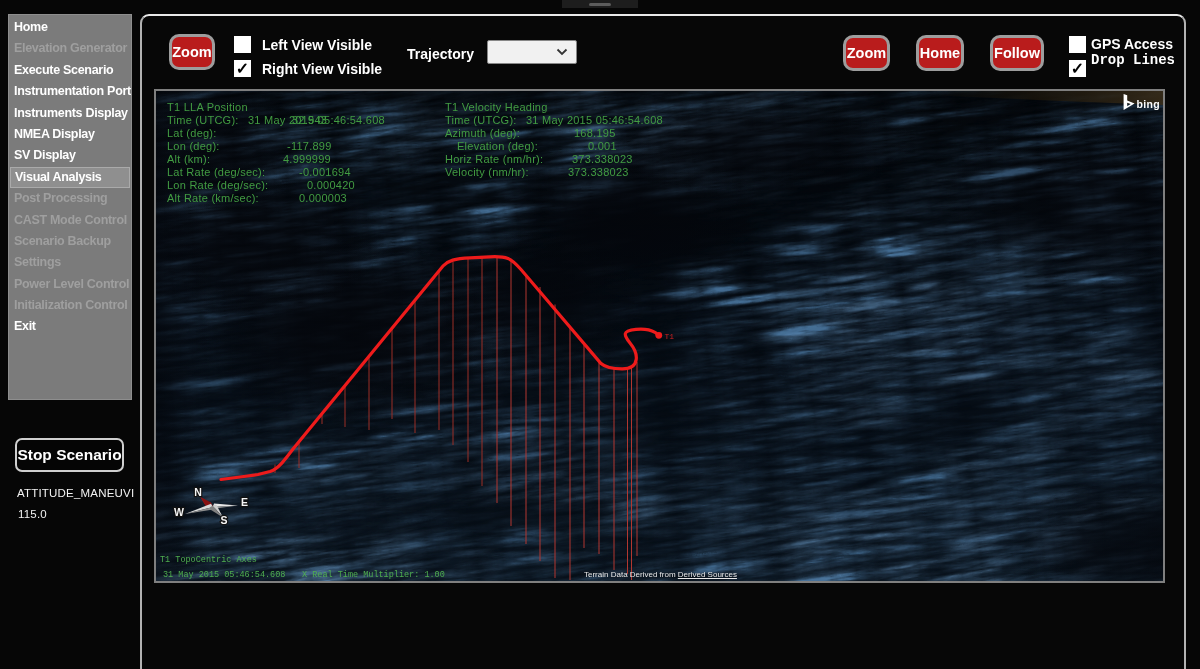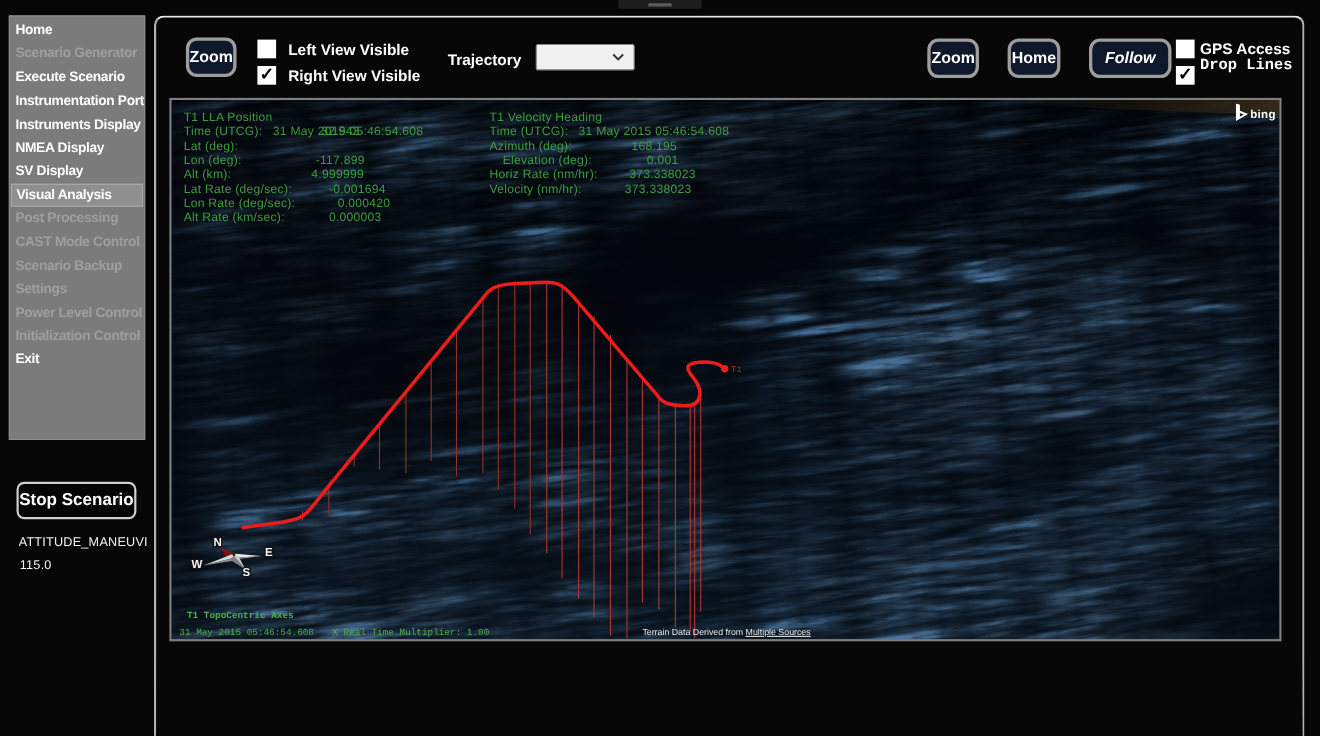--- a/index.html
+++ b/index.html
@@ -20,21 +20,21 @@
         font-weight:bold;font-size:15.5px;display:flex;align-items:center;
         justify-content:center;}
   .wlab{color:#f2f2f2;font-size:11.5px;letter-spacing:0.2px;}
   
   #panel{left:140px;top:14px;width:1046px;height:655px;box-sizing:border-box;
          border:2px solid #b2b2b2;border-top-color:#e8e8e8;border-bottom:none;
          border-radius:9px 9px 0 0;background:#070707;}
   #handle{left:562px;top:0;width:76px;height:8px;background:#1d1d1d;}
   #handlebar{left:589px;top:3px;width:22px;height:3px;background:#5c5c5c;border-radius:1.5px;}
   
-  .tbtn{background:#0f172a;border:3px solid #9d9d9d;border-radius:10px;
+  .tbtn{background:#b91c1c;border:3px solid #9d9d9d;border-radius:10px;
         color:#fff;font-weight:bold;font-size:14.5px;display:flex;
         align-items:center;justify-content:center;box-sizing:border-box;}
   .cb{width:17px;height:17px;background:#fff;box-sizing:border-box;}
   .cblab{color:#fff;font-size:14px;font-weight:600;white-space:nowrap;}
   .chk{color:#000;font-size:16px;font-weight:bold;line-height:17px;
        text-align:center;}
   #combo{left:487px;top:40px;width:90px;height:24px;background:#f1f1f1;
          border:1px solid #878787;border-radius:2px;box-sizing:border-box;}
   
   #map{left:154px;top:89px;width:1011px;height:494px;box-sizing:border-box;
@@ -42,21 +42,21 @@
   .gtxt{position:absolute;color:#429c42;font-size:11px;letter-spacing:0.25px;white-space:nowrap;
         font-family:"Liberation Sans",sans-serif;}
   .mtxt{position:absolute;color:#4fae4f;font-size:8.5px;white-space:nowrap;
         font-family:"Liberation Mono",monospace;}
 </style>
 </head>
 <body>
 
 <div id="menu" class="abs">
   <div class="mi">Home</div>
-  <div class="mi dim">Scenario Generator</div>
+  <div class="mi dim">Elevation Generator</div>
   <div class="mi">Execute Scenario</div>
   <div class="mi">Instrumentation Port</div>
   <div class="mi">Instruments Display</div>
   <div class="mi">NMEA Display</div>
   <div class="mi">SV Display</div>
   <div class="mi sel">Visual Analysis</div>
   <div class="mi dim">Post Processing</div>
   <div class="mi dim">CAST Mode Control</div>
   <div class="mi dim">Scenario Backup</div>
   <div class="mi dim">Settings</div>
@@ -78,21 +78,21 @@
 <div class="abs cblab" style="left:262px;top:37px;">Left View Visible</div>
 <div class="abs cb chk" style="left:234px;top:60px;">✓</div>
 <div class="abs cblab" style="left:262px;top:61px;">Right View Visible</div>
 <div class="abs cblab" style="left:407px;top:46px;">Trajectory</div>
 <div id="combo" class="abs"></div>
 <svg class="abs" style="left:556px;top:48px;" width="12" height="8" viewBox="0 0 12 8">
     <path d="M1.5 1.5 L6 6 L10.5 1.5" stroke="#333" stroke-width="1.8" fill="none"></path>
   </svg>
 <div class="abs tbtn" style="left:843px;top:35px;width:47px;height:36px;">Zoom</div>
 <div class="abs tbtn" style="left:916px;top:35px;width:48px;height:36px;">Home</div>
-<div class="abs tbtn" style="left:990px;top:35px;width:75px;height:36px;font-style:italic;">Follow</div>
+<div class="abs tbtn" style="left:990px;top:35px;width:54px;height:36px;">Follow</div>
 <div class="abs cb" style="left:1069px;top:36px;width:17px;height:17px;"></div>
 <div class="abs cblab" style="left:1091px;top:36px;">GPS Access</div>
 <div class="abs cb chk" style="left:1069px;top:60px;width:17px;height:17px;">✓</div>
 <div class="abs cblab" style="left:1091px;top:52px;font-family:Liberation Mono, monospace;">Drop Lines</div>
 
 <div id="map" class="abs">
   <svg id="ocean" width="1007" height="490" style="position:absolute;left:0;top:0;">
     <defs>
       <linearGradient id="base" x1="0" y1="0" x2="0" y2="1">
         <stop offset="0" stop-color="#030508"></stop>
@@ -276,22 +276,22 @@
     <div class="gtxt" style="left:370px;top:23px;">31 May 2015 05:46:54.608</div>
   <div class="gtxt" style="left:289px;top:36px;">Azimuth (deg):</div>
     <div class="gtxt" style="left:418px;top:36px;">168.195</div>
   <div class="gtxt" style="left:289px;top:49px;padding-left:12px;">Elevation (deg):</div>
     <div class="gtxt" style="left:432px;top:49px;">0.001</div>
   <div class="gtxt" style="left:289px;top:62px;">Horiz Rate (nm/hr):</div>
     <div class="gtxt" style="left:416px;top:62px;">373.338023</div>
   <div class="gtxt" style="left:289px;top:75px;">Velocity (nm/hr):</div>
     <div class="gtxt" style="left:412px;top:75px;">373.338023</div>
 
-  <div class="mtxt" style="left:14px;top:464px;font-weight:bold;">T1 TopoCentric Axes</div>
+  <div class="mtxt" style="left:4px;top:464px;">T1 TopoCentric Axes</div>
   <div class="mtxt" style="left:7px;top:479px;">31 May 2015 05:46:54.608</div>
   <div class="mtxt" style="left:146px;top:479px;">X Real Time Multiplier: 1.00</div>
-  <div style="position:absolute;left:428px;top:479px;color:#e8e8e8;font-size:8px;white-space:nowrap;">Terrain Data Derived from <span style="text-decoration:underline;">Multiple Sources</span></div>
+  <div style="position:absolute;left:428px;top:479px;color:#e8e8e8;font-size:8px;white-space:nowrap;">Terrain Data Derived from <span style="text-decoration:underline;">Derived Sources</span></div>
 
   <svg style="position:absolute;left:966px;top:3px;" width="40" height="18" viewBox="0 0 40 18">
     <path d="M1.6,0 L5.2,1.3 L5.2,6.6 L12.6,9.6 L1.6,15.9 Z M5.2,8.7 L8.7,10.1 L5.2,12.2 Z" fill-rule="evenodd" fill="#fff"></path>
     <text x="14.5" y="13.6" font-size="10.5" fill="#fdfdfd" font-family="Liberation Sans,sans-serif" letter-spacing="0.3" font-weight="bold">bing</text>
   </svg>
 </div>
 
 </body></html>

